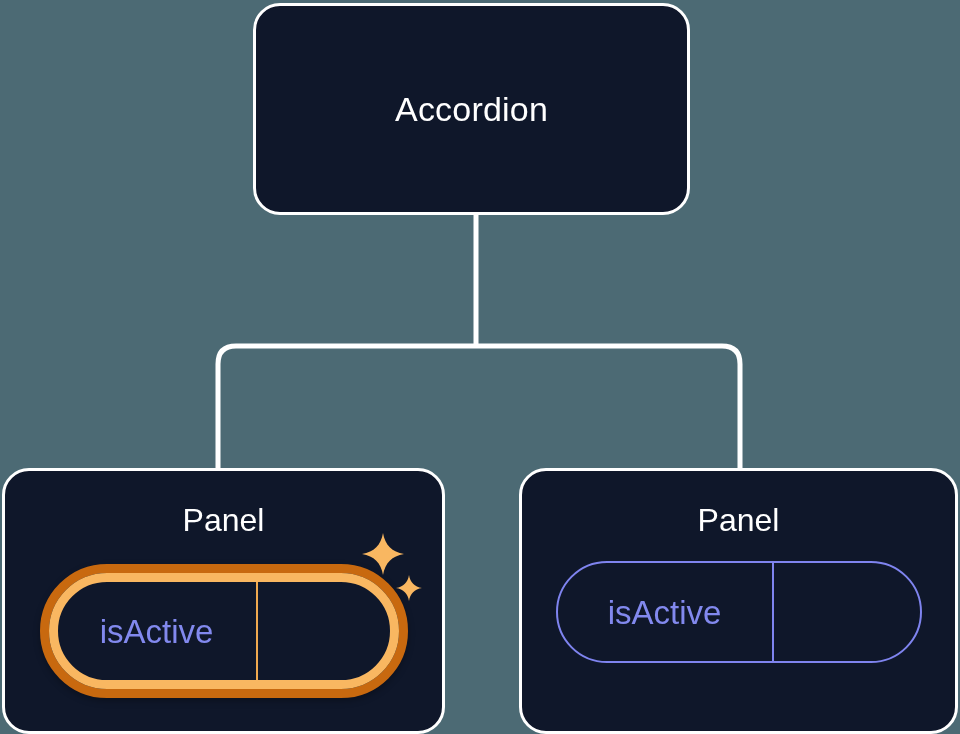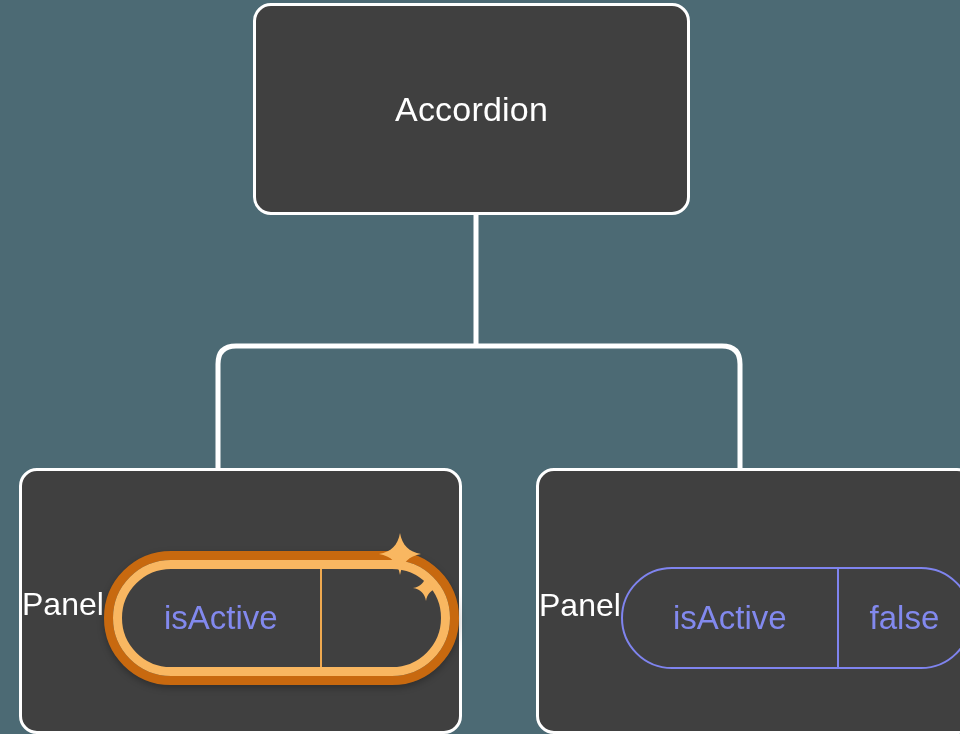--- a/index.html
+++ b/index.html
@@ -23,23 +23,23 @@
   .connector-layer {
     position: absolute;
     left: 0; top: 0;
     width: 960px; height: 734px;
     pointer-events: none;
   }
 
   
   .node {
     position: absolute;
-    background: #404040;
+    background: #0f172a;
     border: 3px solid #ffffff;
-    border-radius: 18px;
+    border-radius: 27px;
     box-sizing: border-box;
   }
 
   
   #node-accordion {
     left: 253px;
     top: 3px;
     width: 437px;
     height: 212px;
     display: flex;
@@ -51,24 +51,24 @@
     font-size: 34px;
     letter-spacing: 0.2px;
     line-height: 1;
   }
 
   
   .panel-node {
     top: 468px;
     height: 266px;
     display: flex;
+    flex-direction: column;
     align-items: center;
     padding-top: 33px;
     box-sizing: border-box;
-    margin-left: 17px;
   }
   #node-panel-left {
     left: 2px;
     width: 443px;
   }
   #node-panel-right {
     left: 519px;
     width: 439px;
   }
   .node-title {
@@ -191,17 +191,16 @@
         <path d="M13 0 C14.2 7.5 18.5 11.8 26 13 C18.5 14.2 14.2 18.5 13 26 C11.8 18.5 7.5 14.2 0 13 C7.5 11.8 11.8 7.5 13 0 Z" fill="#f9b761"></path>
       </svg>
     </div>
   </div>
 
   <div class="node panel-node" id="node-panel-right">
     <span class="node-title">Panel</span>
 
     <div class="prop-pill normal">
       <span class="prop-key">isActive</span>
-      <span class="prop-value">false</span>
     </div>
   </div>
 
 </div>
 
 </body></html>

